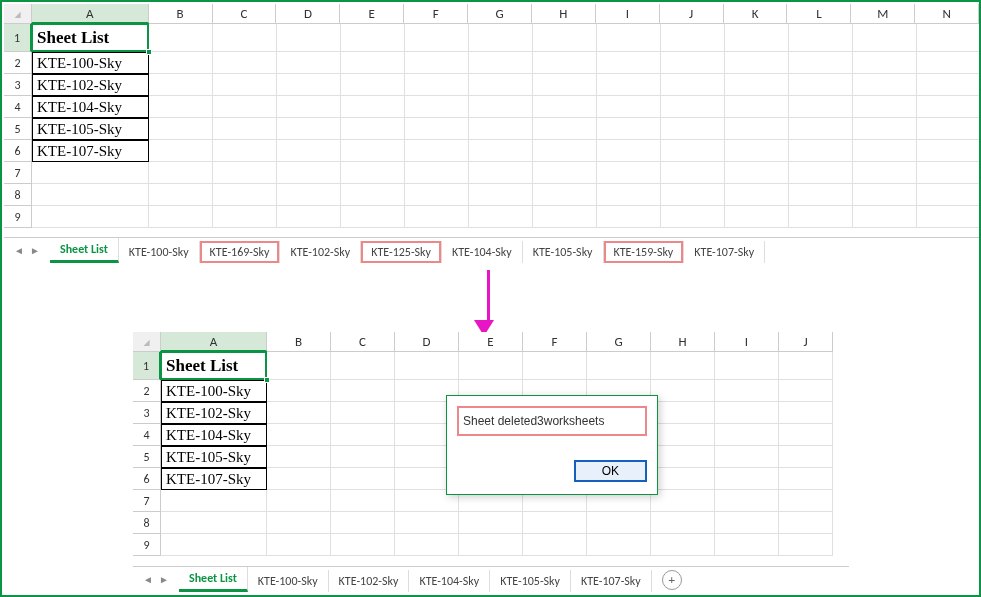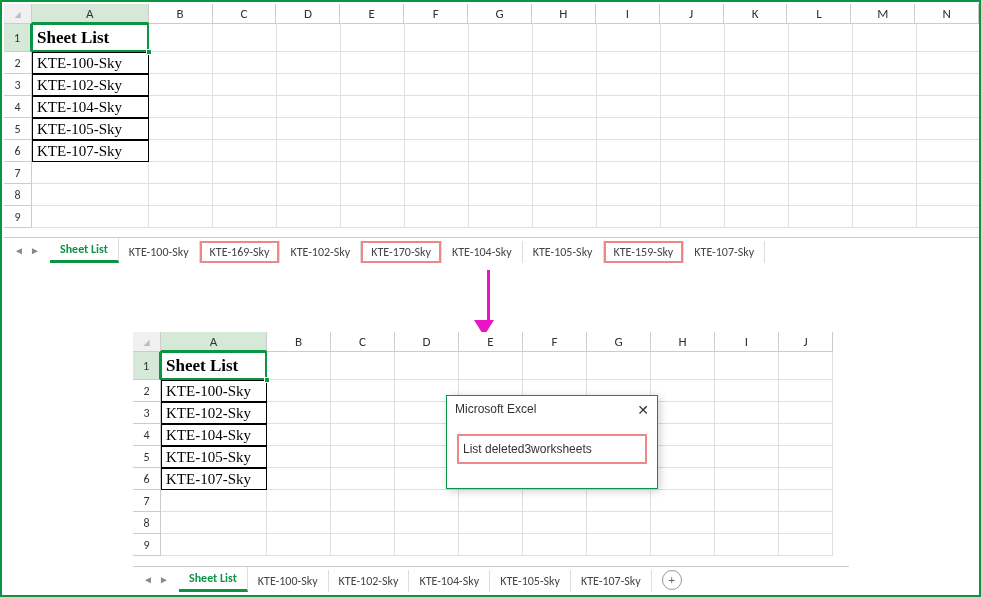--- a/index.html
+++ b/index.html
@@ -216,21 +216,21 @@
   <div class="tab-strip">
     <div class="tab-nav">
       <span class="nav-btn">◄</span>
       <span class="nav-btn">►</span>
     </div>
     <div class="tabs" id="tabs-top">
         <div class="tab active">Sheet List</div>
         <div class="tab">KTE-100-Sky</div>
         <div class="tab highlight">KTE-169-Sky</div>
         <div class="tab">KTE-102-Sky</div>
-        <div class="tab highlight">KTE-170-Sky</div>
+        <div class="tab highlight">KTE-125-Sky</div>
         <div class="tab">KTE-104-Sky</div>
         <div class="tab">KTE-105-Sky</div>
         <div class="tab highlight">KTE-159-Sky</div>
         <div class="tab">KTE-107-Sky</div>
       </div>
   </div>
 </div>
 
 <div class="arrow-down">
   <div class="arrow-shaft"></div>
@@ -370,20 +370,19 @@
         <div class="tab">KTE-102-Sky</div>
         <div class="tab">KTE-104-Sky</div>
         <div class="tab">KTE-105-Sky</div>
         <div class="tab">KTE-107-Sky</div>
       </div>
     <div class="add-sheet">+</div>
   </div>
 </div>
 
 <div class="dialog">
-  <div class="dialog-title">
-    <span>Microsoft Excel</span>
-    <span class="dialog-close">✕</span>
-  </div>
   <div class="dialog-body">
-    <div class="dialog-msg">List deleted3worksheets</div>
+    <div class="dialog-msg">Sheet deleted3worksheets</div>
+  </div>
+  <div class="dialog-btn-row">
+    <button class="dialog-btn">OK</button>
   </div>
 </div>
 
 </body></html>

